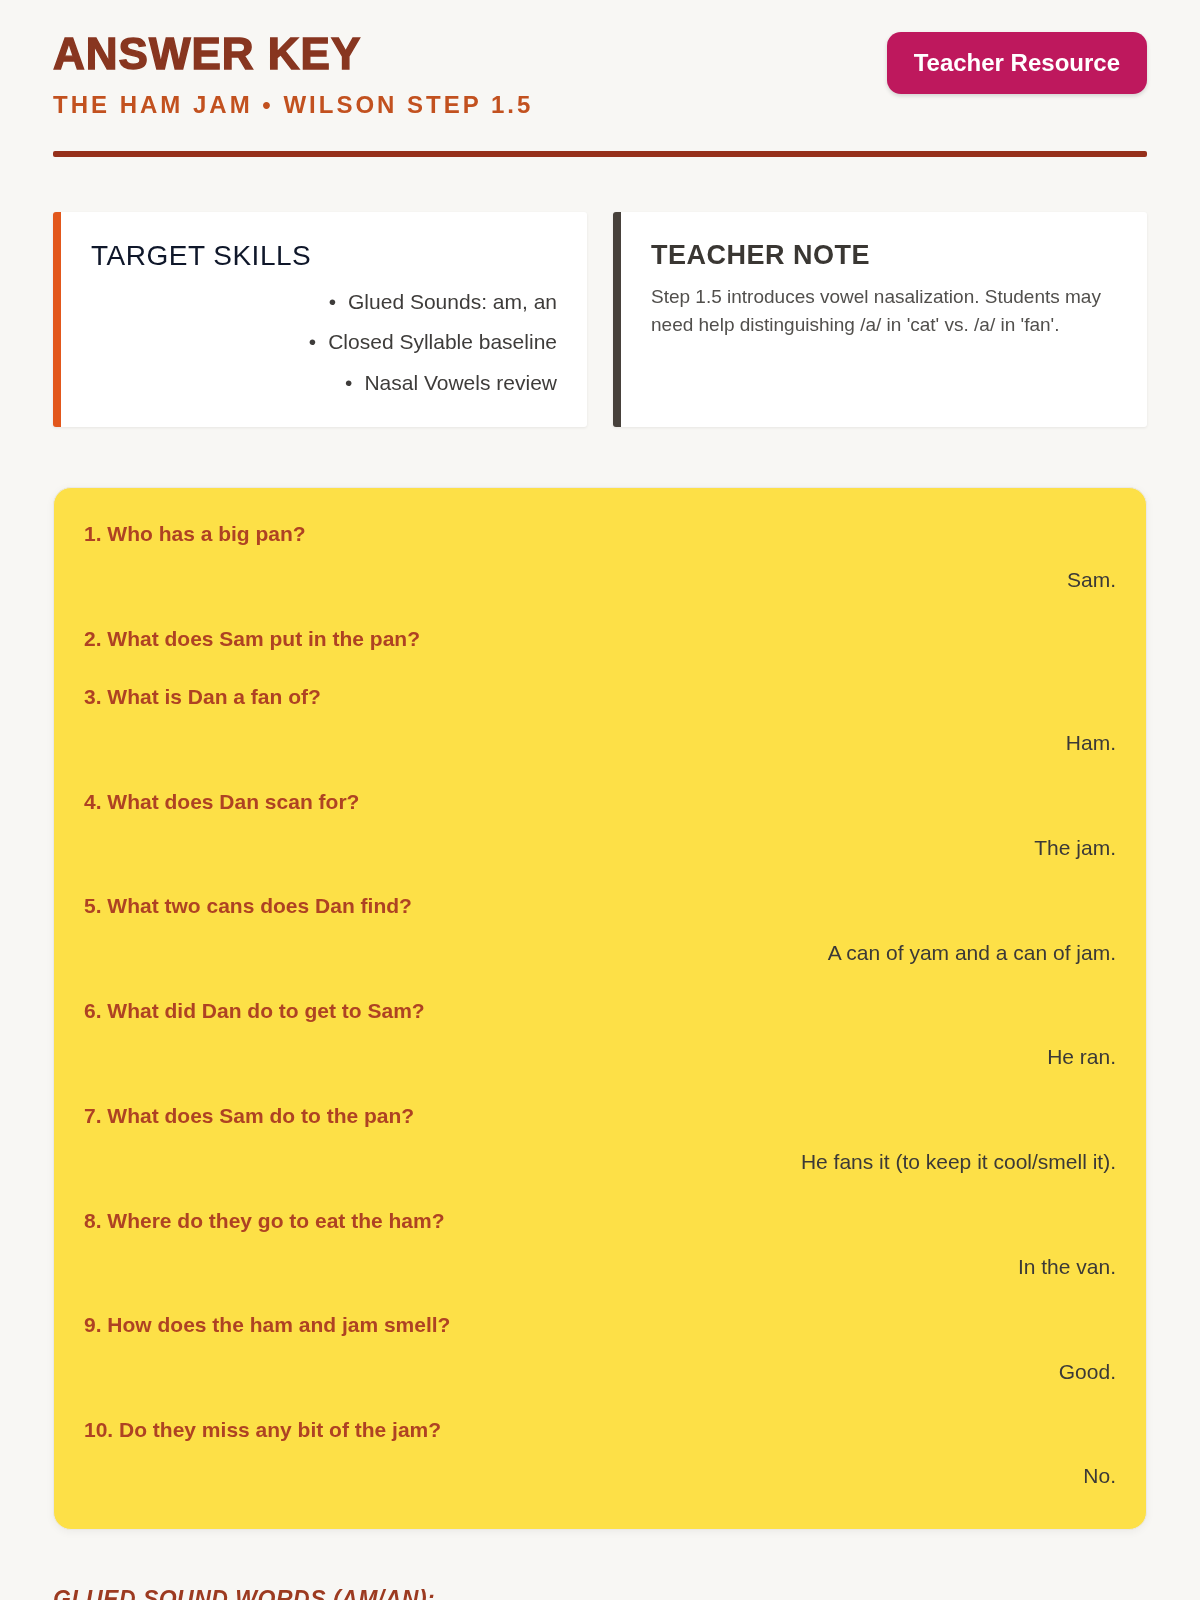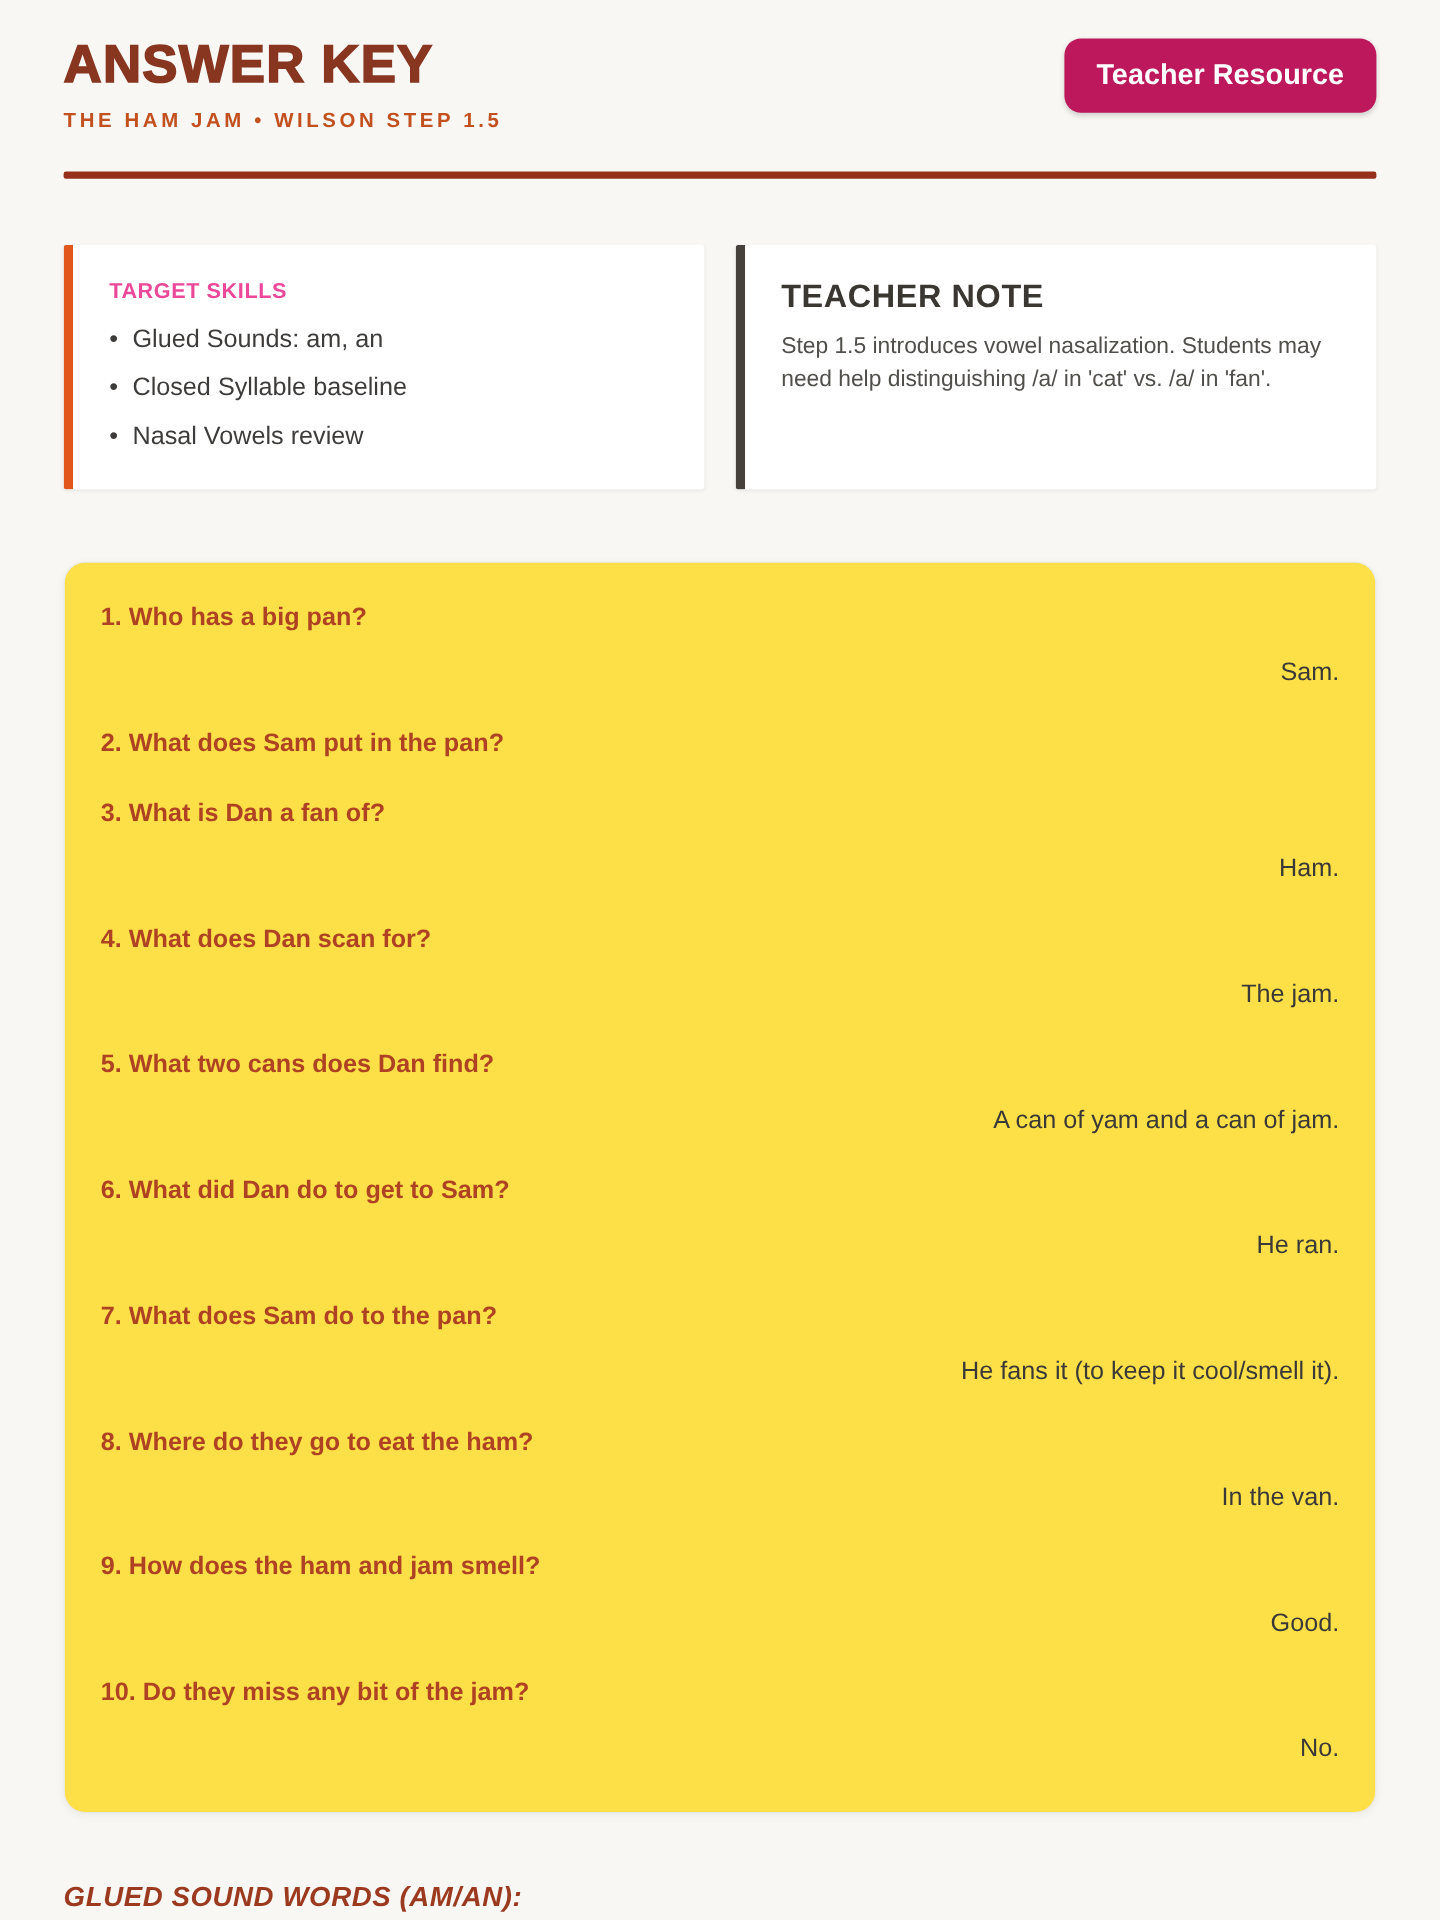--- a/index.html
+++ b/index.html
@@ -16,21 +16,21 @@
     display:flex; justify-content:space-between; align-items:flex-start;
     padding-top:32px;
   }
   .page-title {
     font-size:44px; font-weight:900; color:#883620;
     letter-spacing:1px; line-height:1.0;
     -webkit-text-stroke:1.4px #883620;
   }
   .page-subtitle {
     margin-top:15px;
-    font-size:17px; font-weight:700; color:#C2511F;
+    font-size:24px; font-weight:700; color:#C2511F;
     letter-spacing:3px;
   }
   .badge {
     background:#be185d; color:#FFFFFF;
     font-size:24px; font-weight:700;
     padding:17px 27px; border-radius:14px;
     box-shadow:0 2px 4px rgba(0,0,0,0.15);
     white-space:nowrap;
   }
   .rule {
@@ -46,26 +46,26 @@
   .info-card {
     background:#FFFFFF;
     border-radius:3px;
     padding:28px 30px 30px 30px;
     min-height:200px;
     box-shadow:0 1px 3px rgba(0,0,0,0.07);
   }
   .info-card.skills { border-left:8px solid #E2571B; }
   .info-card.note   { border-left:8px solid #47413B; }
   .info-heading-skills {
-    font-size:18px; font-weight:700; color:#ec4899; letter-spacing:0.5px;
+    font-size:28px; font-weight:400; color:#0f172a; letter-spacing:0.5px;
   }
   .info-heading-note {
     font-size:27px; font-weight:800; color:#3A3733; letter-spacing:0.5px;
   }
-  .skills-list { list-style:none; margin-top:16px; }
+  .skills-list { list-style:none; margin-top:16px;text-align:right; }
   .skills-list li {
     font-size:21px; color:#3E3C3A; margin-top:12px; line-height:1.35;
   }
   .skills-list li::before { content:"•"; margin-right:12px; color:#3E3C3A; }
   .note-body {
     margin-top:12px; font-size:19px; color:#514F4C; line-height:1.45;
     max-width:470px;
   }
 
   

